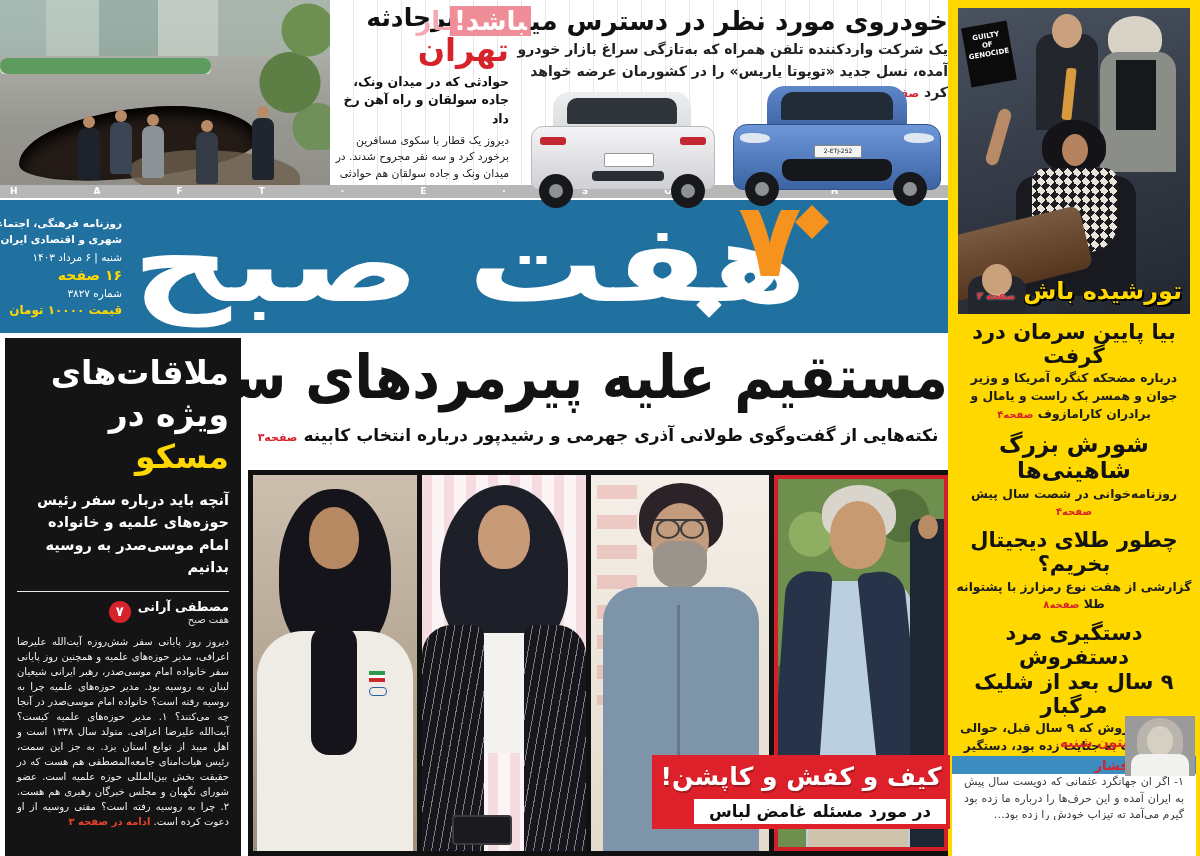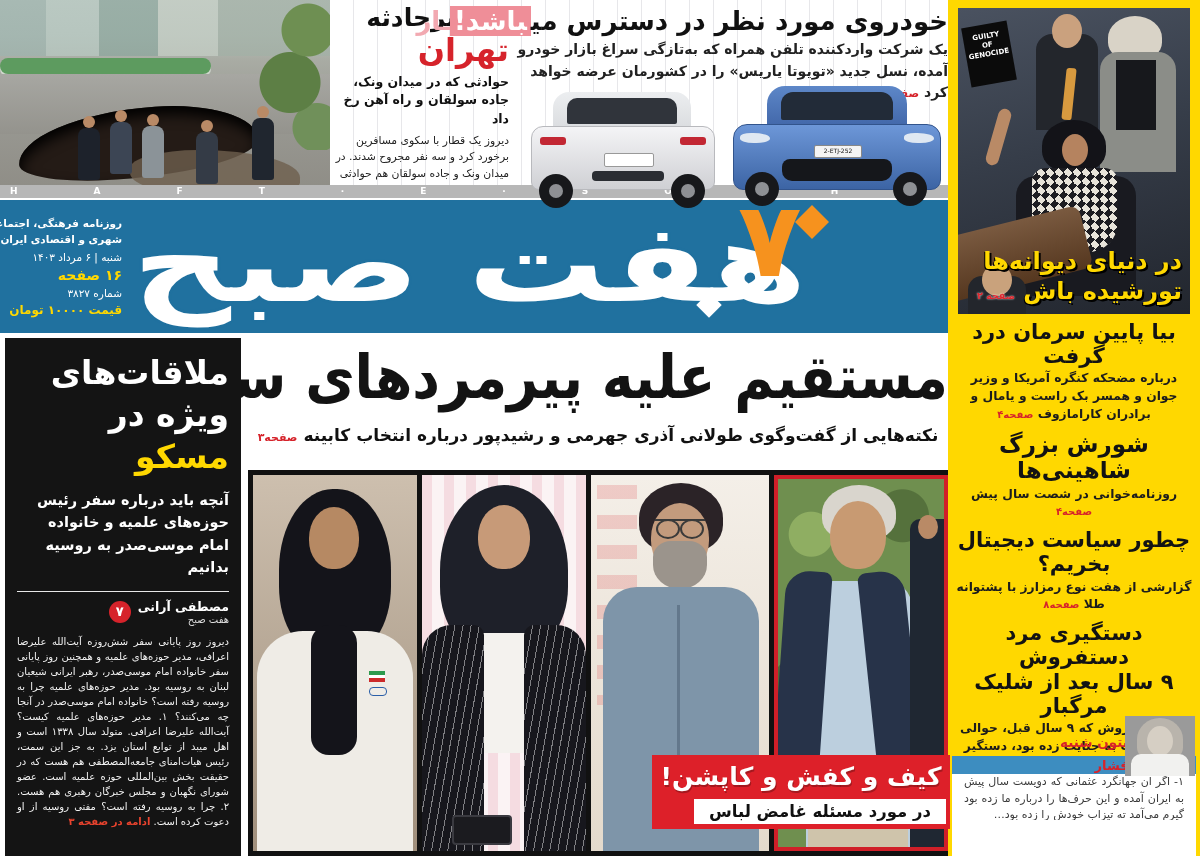--- a/index.html
+++ b/index.html
@@ -362,36 +362,35 @@
 OF
 GENOCIDE</div>
       <div class="cg-arm"></div>
       <div class="cg-thair"></div>
       <div class="cg-tface"></div>
       <div class="cg-keff"></div>
       <div class="cg-rail"></div>
       <div class="cg-bman"></div>
       <div class="cg-bhead"></div>
       <div class="cg-caption">
-        <div class="cg-c1">در دنیای دیوانه‌ها</div>
         <div class="cg-c2"><span>تورشیده باش </span><span class="cg-ref">صفحه ۲</span></div>
       </div>
     </div>
 
     <div class="ylist">
       <div class="y-item">
         <div class="y-title t1">بیا پایین سرمان درد گرفت</div>
         <div class="y-sub"><span>درباره مضحکه کنگره آمریکا و وزیر جوان و همسر بک راست و یامال و برادران کارامازوف </span><span class="y-ref">صفحه۴</span></div>
       </div>
       <div class="y-item">
         <div class="y-title t2">شورش بزرگ شاهینی‌ها</div>
         <div class="y-sub"><span>روزنامه‌خوانی در شصت سال پیش </span><span class="y-ref">صفحه۴</span></div>
       </div>
       <div class="y-item">
-        <div class="y-title t3">چطور سیاست دیجیتال بخریم؟</div>
+        <div class="y-title t3">چطور طلای دیجیتال بخریم؟</div>
         <div class="y-sub"><span>گزارشی از هفت نوع رمزارز با پشتوانه طلا </span><span class="y-ref">صفحه۸</span></div>
       </div>
       <div class="y-item">
         <div class="y-title t5">دستگیری مرد دستفروش
 ۹ سال بعد از شلیک مرگبار</div>
         <div class="y-sub"><span>مرد دستفروش که ۹ سال قبل، حوالی مترو دست به جنایت زده بود، دستگیر شد </span><span class="y-ref">صفحه ۱۳</span></div>
       </div>
     </div>
 
     <div class="sat-kicker">ستون شنبه</div>

